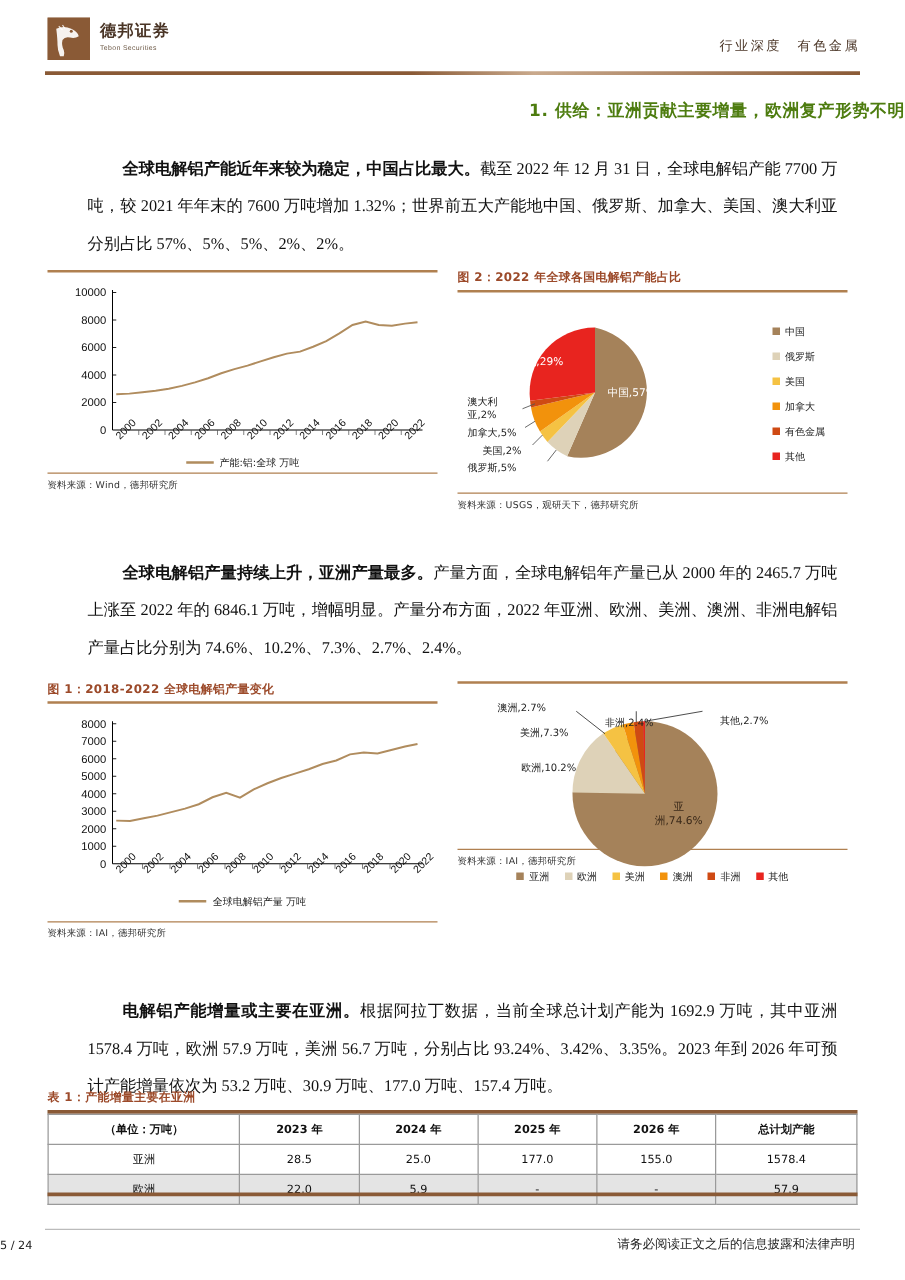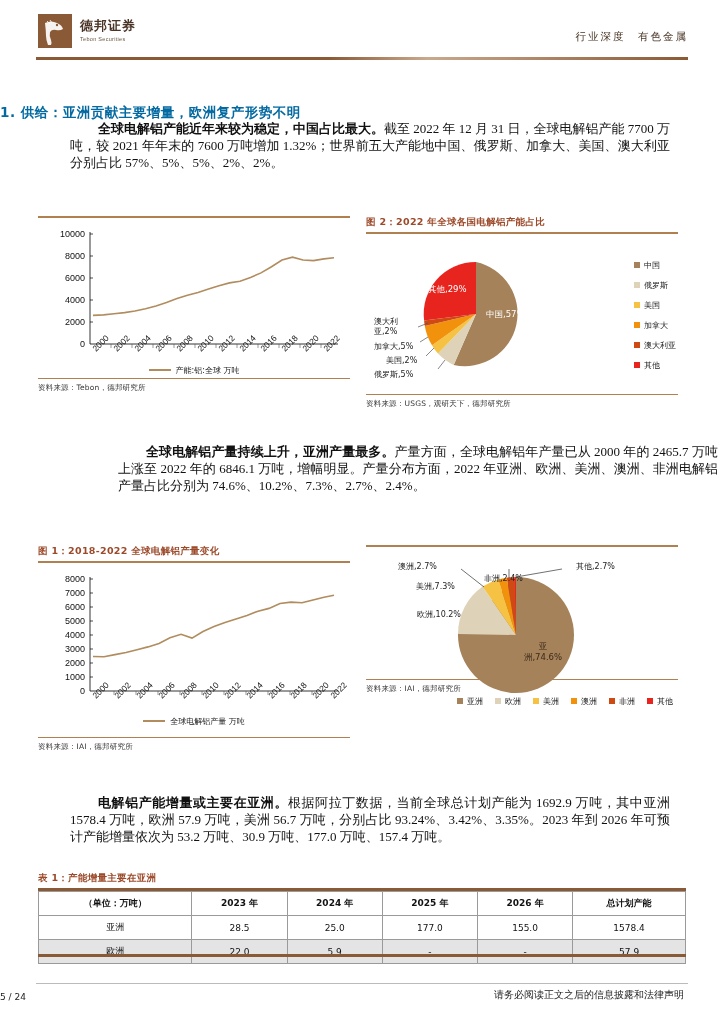--- a/index.html
+++ b/index.html
@@ -65,36 +65,35 @@
     position: absolute;
     left: 36px; right: 36px; top: 57px;
     height: 3px;
     background: linear-gradient(to right, #8a5a36 0%, #8a5a36 45%, #c9a98c 60%, #8a5a36 100%);
   }
 
   
   .section-title {
     position: absolute;
     left: 0; right: 0; top: 80px;
-    text-align: left;
+    text-align: right;
     font-family: "DejaVu Sans", sans-serif;
     font-size: 13.5px;
     font-weight: bold;
-    color: #0369a1;
+    color: #4d7c0f;
     letter-spacing: .5px;
-    margin-top: 24px;
   }
 
   
   .para {
     position: absolute;
     left: 70px;
     width: 600px;
     font-size: 13px;
-    line-height: 17px;
+    line-height: 30px;
     text-align: justify;
     text-indent: 28px;
     color: #111;
   }
   .para b { font-weight: bold; }
 
   
   .fig {
     position: absolute;
     width: 312px;
@@ -143,39 +142,39 @@
     width: 22px; height: 2px;
     background: #b08c5e;
     vertical-align: middle;
     margin-right: 5px;
   }
 
   
   .piewrap { position:absolute; left:0; top:0; width:312px; height:160px; }
   .pie-legend-v {
     position: absolute;
-    right: 2px; top: 26px;
+    right: 18px; top: 26px;
     font-family: Liberation Sans, sans-serif;
     font-size: 8px;
     color: #222;
   }
   .pie-legend-v div {
     margin-bottom: 9px;
     white-space: nowrap;
   }
   .sw {
     display: inline-block;
     width: 6px; height: 6px;
     margin-right: 4px;
   }
   .pie-legend-h {
     position: absolute;
     left: 0; right: 0; bottom: 10px;
-    text-align: right;
-    font-family: Liberation Serif, serif;
+    text-align: center;
+    font-family: Liberation Sans, sans-serif;
     font-size: 8px;
     color: #222;
   }
   .pie-legend-h span.item { margin: 0 5px; white-space: nowrap; }
 
   .pie-lbl {
     position: absolute;
     font-family: "DejaVu Sans", sans-serif;
     font-size: 8px;
     color: #222;
@@ -324,21 +323,21 @@
         <text transform="translate(247,134) rotate(-45)">2018</text>
         <text transform="translate(268,134) rotate(-45)">2020</text>
         <text transform="translate(289,134) rotate(-45)">2022</text>
       </g>
     </svg>
     <div class="chart-legend-line">
       <span class="legend-swatch-line"></span><span>产能:铝:全球 万吨</span>
     </div>
   </div>
   <div class="fig-foot-rule"></div>
-  <div class="fig-source">资料来源：Tebon，德邦研究所</div>
+  <div class="fig-source">资料来源：Wind，德邦研究所</div>
 </div>
 
 <div class="fig" style="left:366px; top:216px;">
   <div class="fig-caption">图 2：2022 年全球各国电解铝产能占比</div>
   <div class="fig-rule"></div>
   <div class="fig-body">
     <div class="piewrap">
       <svg width="312" height="160" viewBox="0 0 312 160">
 
         <path d="M110,80 L110,28 A52,52 0 0,1 87.7,131 Z" fill="#a5825a"></path>
@@ -354,41 +353,41 @@
         <path d="M110,80 L58.1,86.5 A52,52 0 0,1 110,28 Z" fill="#e8241f"></path>
 
         <g stroke="#555" stroke-width="0.7" fill="none">
           <line x1="62" y1="89" x2="52" y2="93"></line>
           <line x1="62" y1="103" x2="54" y2="108"></line>
           <line x1="68" y1="114" x2="60" y2="122"></line>
           <line x1="79" y1="126" x2="72" y2="135"></line>
         </g>
       </svg>
       <div class="pie-lbl inside" style="left:120px; top:75px;">中国,57%</div>
-      <div class="pie-lbl inside" style="left:62px; top:50px; color:#fff;">其他,29%</div>
+      <div class="pie-lbl inside" style="left:46px; top:50px; color:#fff;">其他,29%</div>
       <div class="pie-lbl" style="left:8px; top:83px; width:42px; white-space:normal; line-height:10px;">澳大利亚,2%</div>
       <div class="pie-lbl" style="left:8px; top:107px;">加拿大,5%</div>
       <div class="pie-lbl" style="left:20px; top:121px;">美国,2%</div>
       <div class="pie-lbl" style="left:8px; top:135px;">俄罗斯,5%</div>
 
       <div class="pie-legend-v">
         <div><span class="sw" style="background:#a5825a"></span><span>中国</span></div>
         <div><span class="sw" style="background:#ded2b8"></span><span>俄罗斯</span></div>
         <div><span class="sw" style="background:#f5c243"></span><span>美国</span></div>
         <div><span class="sw" style="background:#f2920c"></span><span>加拿大</span></div>
-        <div><span class="sw" style="background:#cf4a13"></span><span>澳大利亚</span></div>
+        <div><span class="sw" style="background:#cf4a13"></span><span>有色金属</span></div>
         <div><span class="sw" style="background:#e8241f"></span><span>其他</span></div>
       </div>
     </div>
   </div>
   <div class="fig-foot-rule"></div>
   <div class="fig-source">资料来源：USGS，观研天下，德邦研究所</div>
 </div>
 
-<div class="para" style="top:443px;margin-left:48px;">
+<div class="para" style="top:443px;">
   <b>全球电解铝产量持续上升，亚洲产量最多。</b><span>产量方面，全球电解铝年产量已从 2000 年的 2465.7 万吨上涨至 2022 年的 6846.1 万吨，增幅明显。产量分布方面，2022 年亚洲、欧洲、美洲、澳洲、非洲电解铝产量占比分别为 74.6%、10.2%、7.3%、2.7%、2.4%。</span>
 </div>
 
 <div class="fig" style="left:38px; top:545px;">
   <div class="fig-caption">图 1：2018-2022 全球电解铝产量变化</div>
   <div class="fig-rule"></div>
   <div class="fig-body">
     <svg class="linechart" viewBox="0 0 312 160">
       <text x="47" y="19" font-family="Liberation Sans, sans-serif" font-size="9" text-anchor="end" fill="#111">8000</text>
       <text x="47" y="33" font-family="Liberation Sans, sans-serif" font-size="9" text-anchor="end" fill="#111">7000</text>
@@ -466,21 +465,21 @@
 
         <path d="M150,88 L148.5,30.0 A58,58 0 0,1 150,30 Z" fill="#e8241f"></path>
         <g stroke="#333" stroke-width="0.7" fill="none">
           <line x1="118" y1="40" x2="95" y2="22"></line>
           <line x1="143" y1="31" x2="143" y2="22"></line>
           <line x1="150" y1="30" x2="196" y2="22"></line>
         </g>
       </svg>
       <div class="pie-lbl" style="left:32px; top:14px;">澳洲,2.7%</div>
       <div class="pie-lbl" style="left:118px; top:26px;">非洲,2.4%</div>
-      <div class="pie-lbl" style="left:210px; top:14px;">其他,2.7%</div>
+      <div class="pie-lbl" style="left:210px; top:24px;">其他,2.7%</div>
       <div class="pie-lbl" style="left:50px; top:34px;">美洲,7.3%</div>
       <div class="pie-lbl" style="left:51px; top:62px;">欧洲,10.2%</div>
       <div class="pie-lbl inside-dark" style="left:156px; top:94px; width:42px; white-space:normal; line-height:11px; text-align:center;">亚洲,74.6%</div>
 
       <div class="pie-legend-h" style="bottom:14px;">
         <span class="item"><span class="sw" style="background:#a5825a"></span><span>亚洲</span></span>
         <span class="item"><span class="sw" style="background:#ded2b8"></span><span>欧洲</span></span>
         <span class="item"><span class="sw" style="background:#f5c243"></span><span>美洲</span></span>
         <span class="item"><span class="sw" style="background:#f2920c"></span><span>澳洲</span></span>
         <span class="item"><span class="sw" style="background:#cf4a13"></span><span>非洲</span></span>

